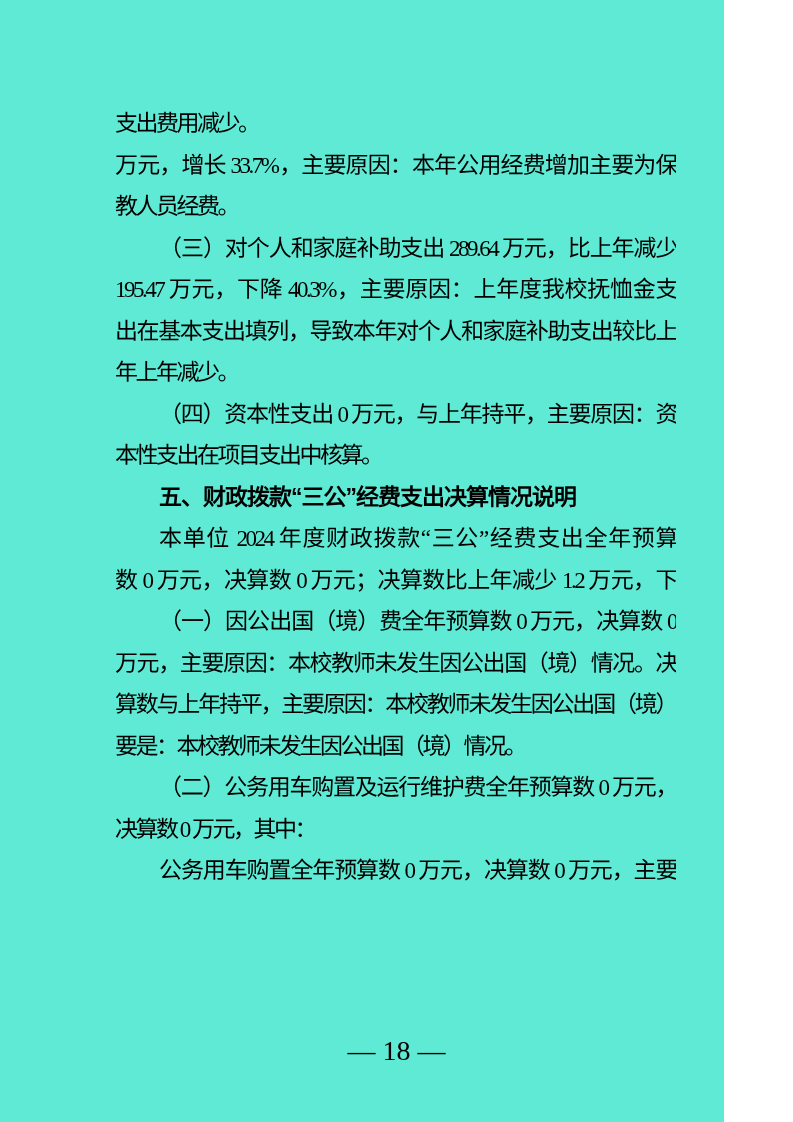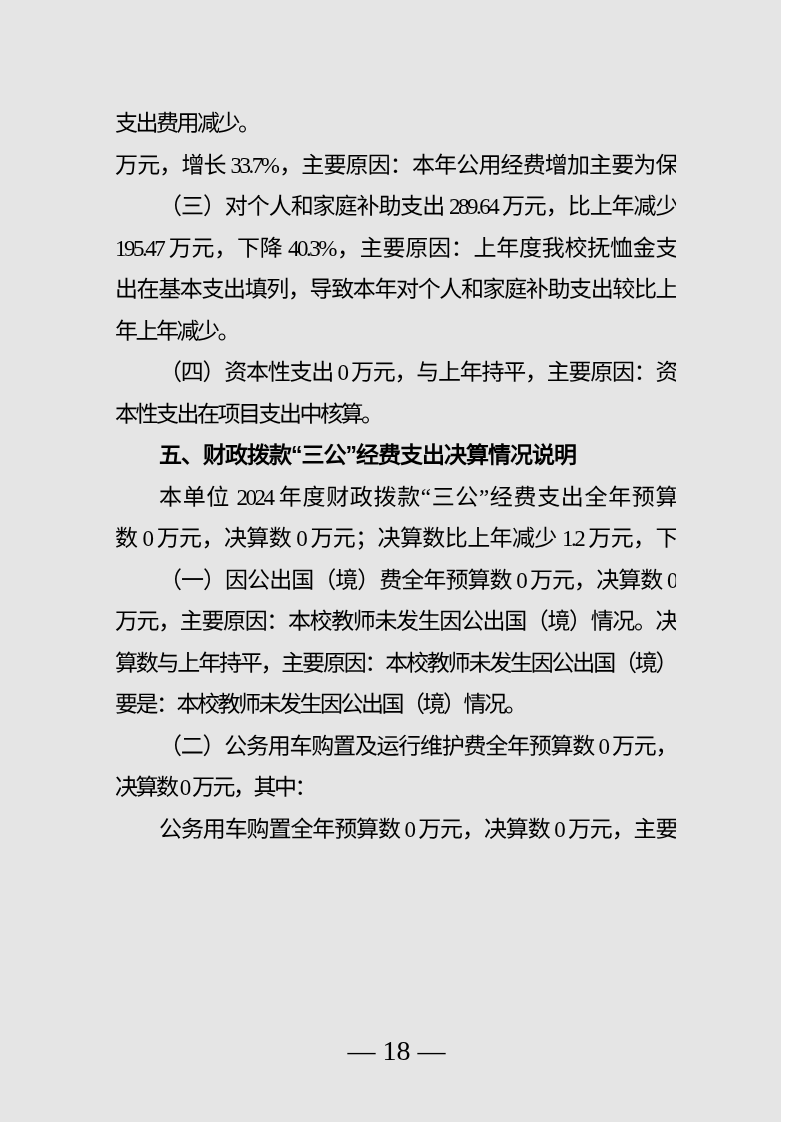--- a/index.html
+++ b/index.html
@@ -9,23 +9,23 @@
   }
   body {
     width: 793px;
     height: 1122px;
     position: relative;
     overflow: hidden;
   }
   .page {
     position: absolute;
     left: 0; top: 0;
-    width: 781px;
+    width: 724px;
     height: 1122px;
-    background: #e5e5e5;
+    background: #5eead4;
     color: #000000;
   }
   .content {
     position: absolute;
     left: 115px;
     top: 103px;
     width: 561px;
   }
   .line {
     font-family: "Liberation Serif", "DejaVu Serif", serif;
@@ -65,20 +65,21 @@
   }
 </style>
 </head>
 <body>
 
 <div class="page">
   <main class="content">
 
   <div class="line end">支出费用减少。</div>
       <div class="line">万元，增长 33.7%，主要原因：本年公用经费增加主要为保</div>
+      <div class="line end">教人员经费。</div>
       <div class="line ind">（三）对个人和家庭补助支出 289.64 万元，比上年减少</div>
       <div class="line">195.47 万元，下降 40.3%，主要原因：上年度我校抚恤金支</div>
       <div class="line">出在基本支出填列，导致本年对个人和家庭补助支出较比上</div>
       <div class="line end">年上年减少。</div>
       <div class="line ind">（四）资本性支出 0 万元，与上年持平，主要原因：资</div>
       <div class="line end">本性支出在项目支出中核算。</div>
       <div class="line heading ind end">五、财政拨款“三公”经费支出决算情况说明</div>
       <div class="line ind">本单位 2024 年度财政拨款“三公”经费支出全年预算</div>
       <div class="line">数 0 万元，决算数 0 万元；决算数比上年减少 1.2 万元，下</div>
       <div class="line ind">（一）因公出国（境）费全年预算数 0 万元，决算数 0</div>

